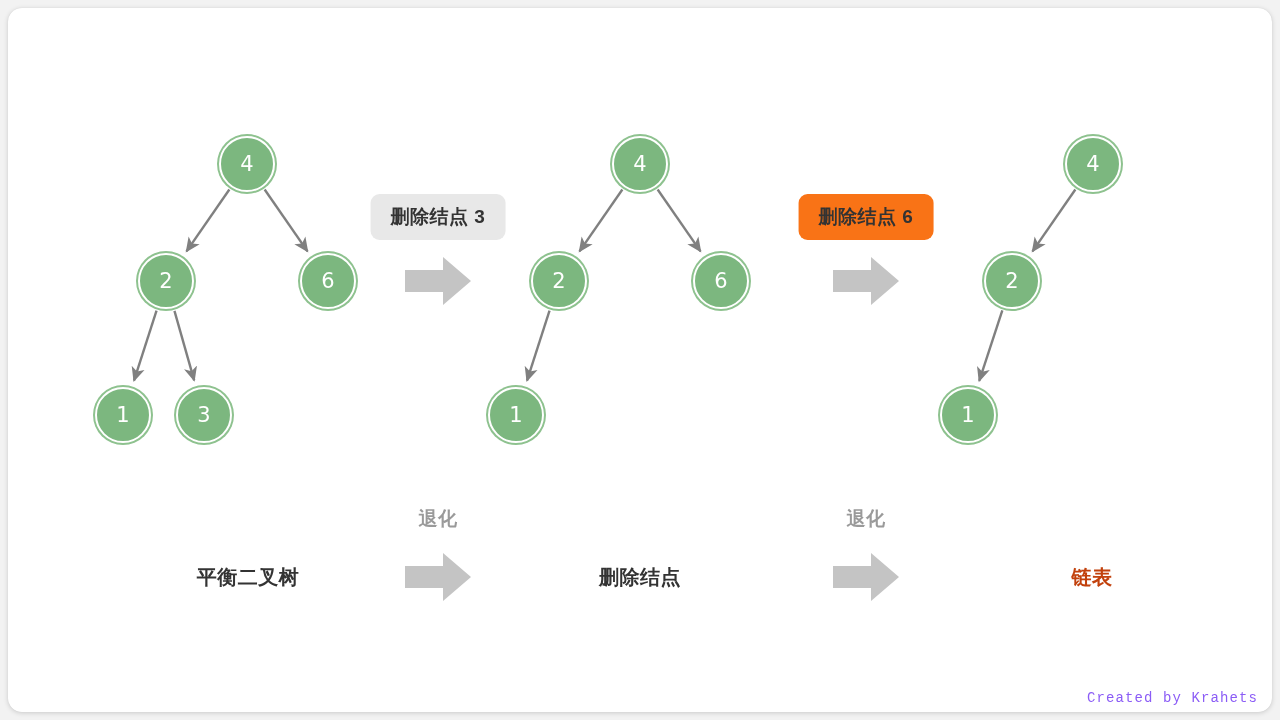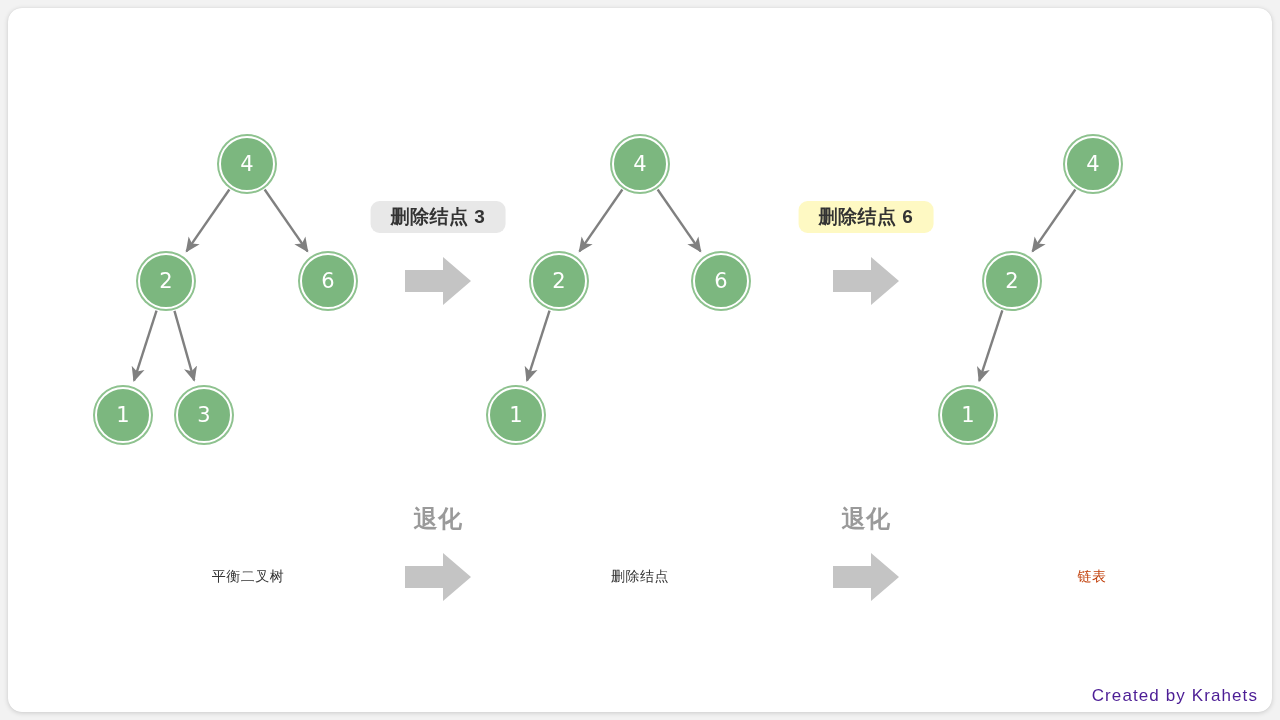--- a/index.html
+++ b/index.html
@@ -69,63 +69,63 @@
     position: absolute;
     background: #e8e8e8;
     border-radius: 9px;
     color: #333333;
     font-size: 19px;
     font-weight: bold;
     display: flex;
     align-items: center;
     justify-content: center;
     padding: 0 20px;
-    height: 32px;
+    height: 46px;
     box-sizing: border-box;
     white-space: nowrap;
     letter-spacing: 0.5px;
     transform: translate(-50%, -50%);
   }
 
   
   .caption {
     position: absolute;
     color: #333333;
-    font-size: 14px;
-    font-weight: normal;
+    font-size: 20px;
+    font-weight: bold;
     white-space: nowrap;
     transform: translate(-50%, -50%);
     letter-spacing: 0.5px;
   }
 
   
   .degrade-label {
     position: absolute;
     color: #9a9a9a;
-    font-size: 24px;
+    font-size: 19px;
     font-weight: bold;
     white-space: nowrap;
     transform: translate(-50%, -50%);
     letter-spacing: 0.5px;
   }
 
   
   .block-arrow {
     position: absolute;
     transform: translate(-50%, -50%);
   }
 
   
   #watermark {
     position: absolute;
     right: 22px;
     bottom: 14px;
-    color: #4c1d95;
-    font-size: 17px;
-    font-family: Liberation Sans, sans-serif;
+    color: #8b5cf6;
+    font-size: 14px;
+    font-family: Liberation Mono, monospace;
     letter-spacing: 1.1px;
     white-space: nowrap;
     user-select: none;
   }
 </style>
 </head>
 <body>
 
 <div id="canvas">
   <div id="card"></div>
@@ -188,21 +188,21 @@
       </div>
     </div>
 
   <div id="op-layer">
       <div class="op-label" style="left: 438px; top: 217px; background: rgb(232, 232, 232); color: rgb(51, 51, 51);">
         <span>删除结点  3</span>
       </div>
       <div class="block-arrow" style="left: 438px; top: 281px; width: 66px; height: 54px;"><svg width="66" height="54" viewBox="0 0 66 54">
           <path d="M0,16 L38,16 L38,3 L66,27 L38,51 L38,38 L0,38 Z" fill="#c4c4c4"></path>
         </svg></div>
-      <div class="op-label" style="left: 866px; top: 217px; background: #fef9c3; color: rgb(51, 51, 51); text-align: right;">
+      <div class="op-label" style="left: 866px; top: 217px; background: #f97316; color: rgb(51, 51, 51); text-align: right;">
         <span>删除结点  6</span>
       </div>
       <div class="block-arrow" style="left: 866px; top: 281px; width: 66px; height: 54px;"><svg width="66" height="54" viewBox="0 0 66 54">
           <path d="M0,16 L38,16 L38,3 L66,27 L38,51 L38,38 L0,38 Z" fill="#c4c4c4"></path>
         </svg></div>
     </div>
 
   <div id="caption-layer">
       <div class="caption" style="left: 248px; top: 577px; color: rgb(51, 51, 51);"><span>平衡二叉树</span></div>
       <div class="caption" style="left: 640px; top: 577px; color: rgb(51, 51, 51);"><span>删除结点</span></div>

